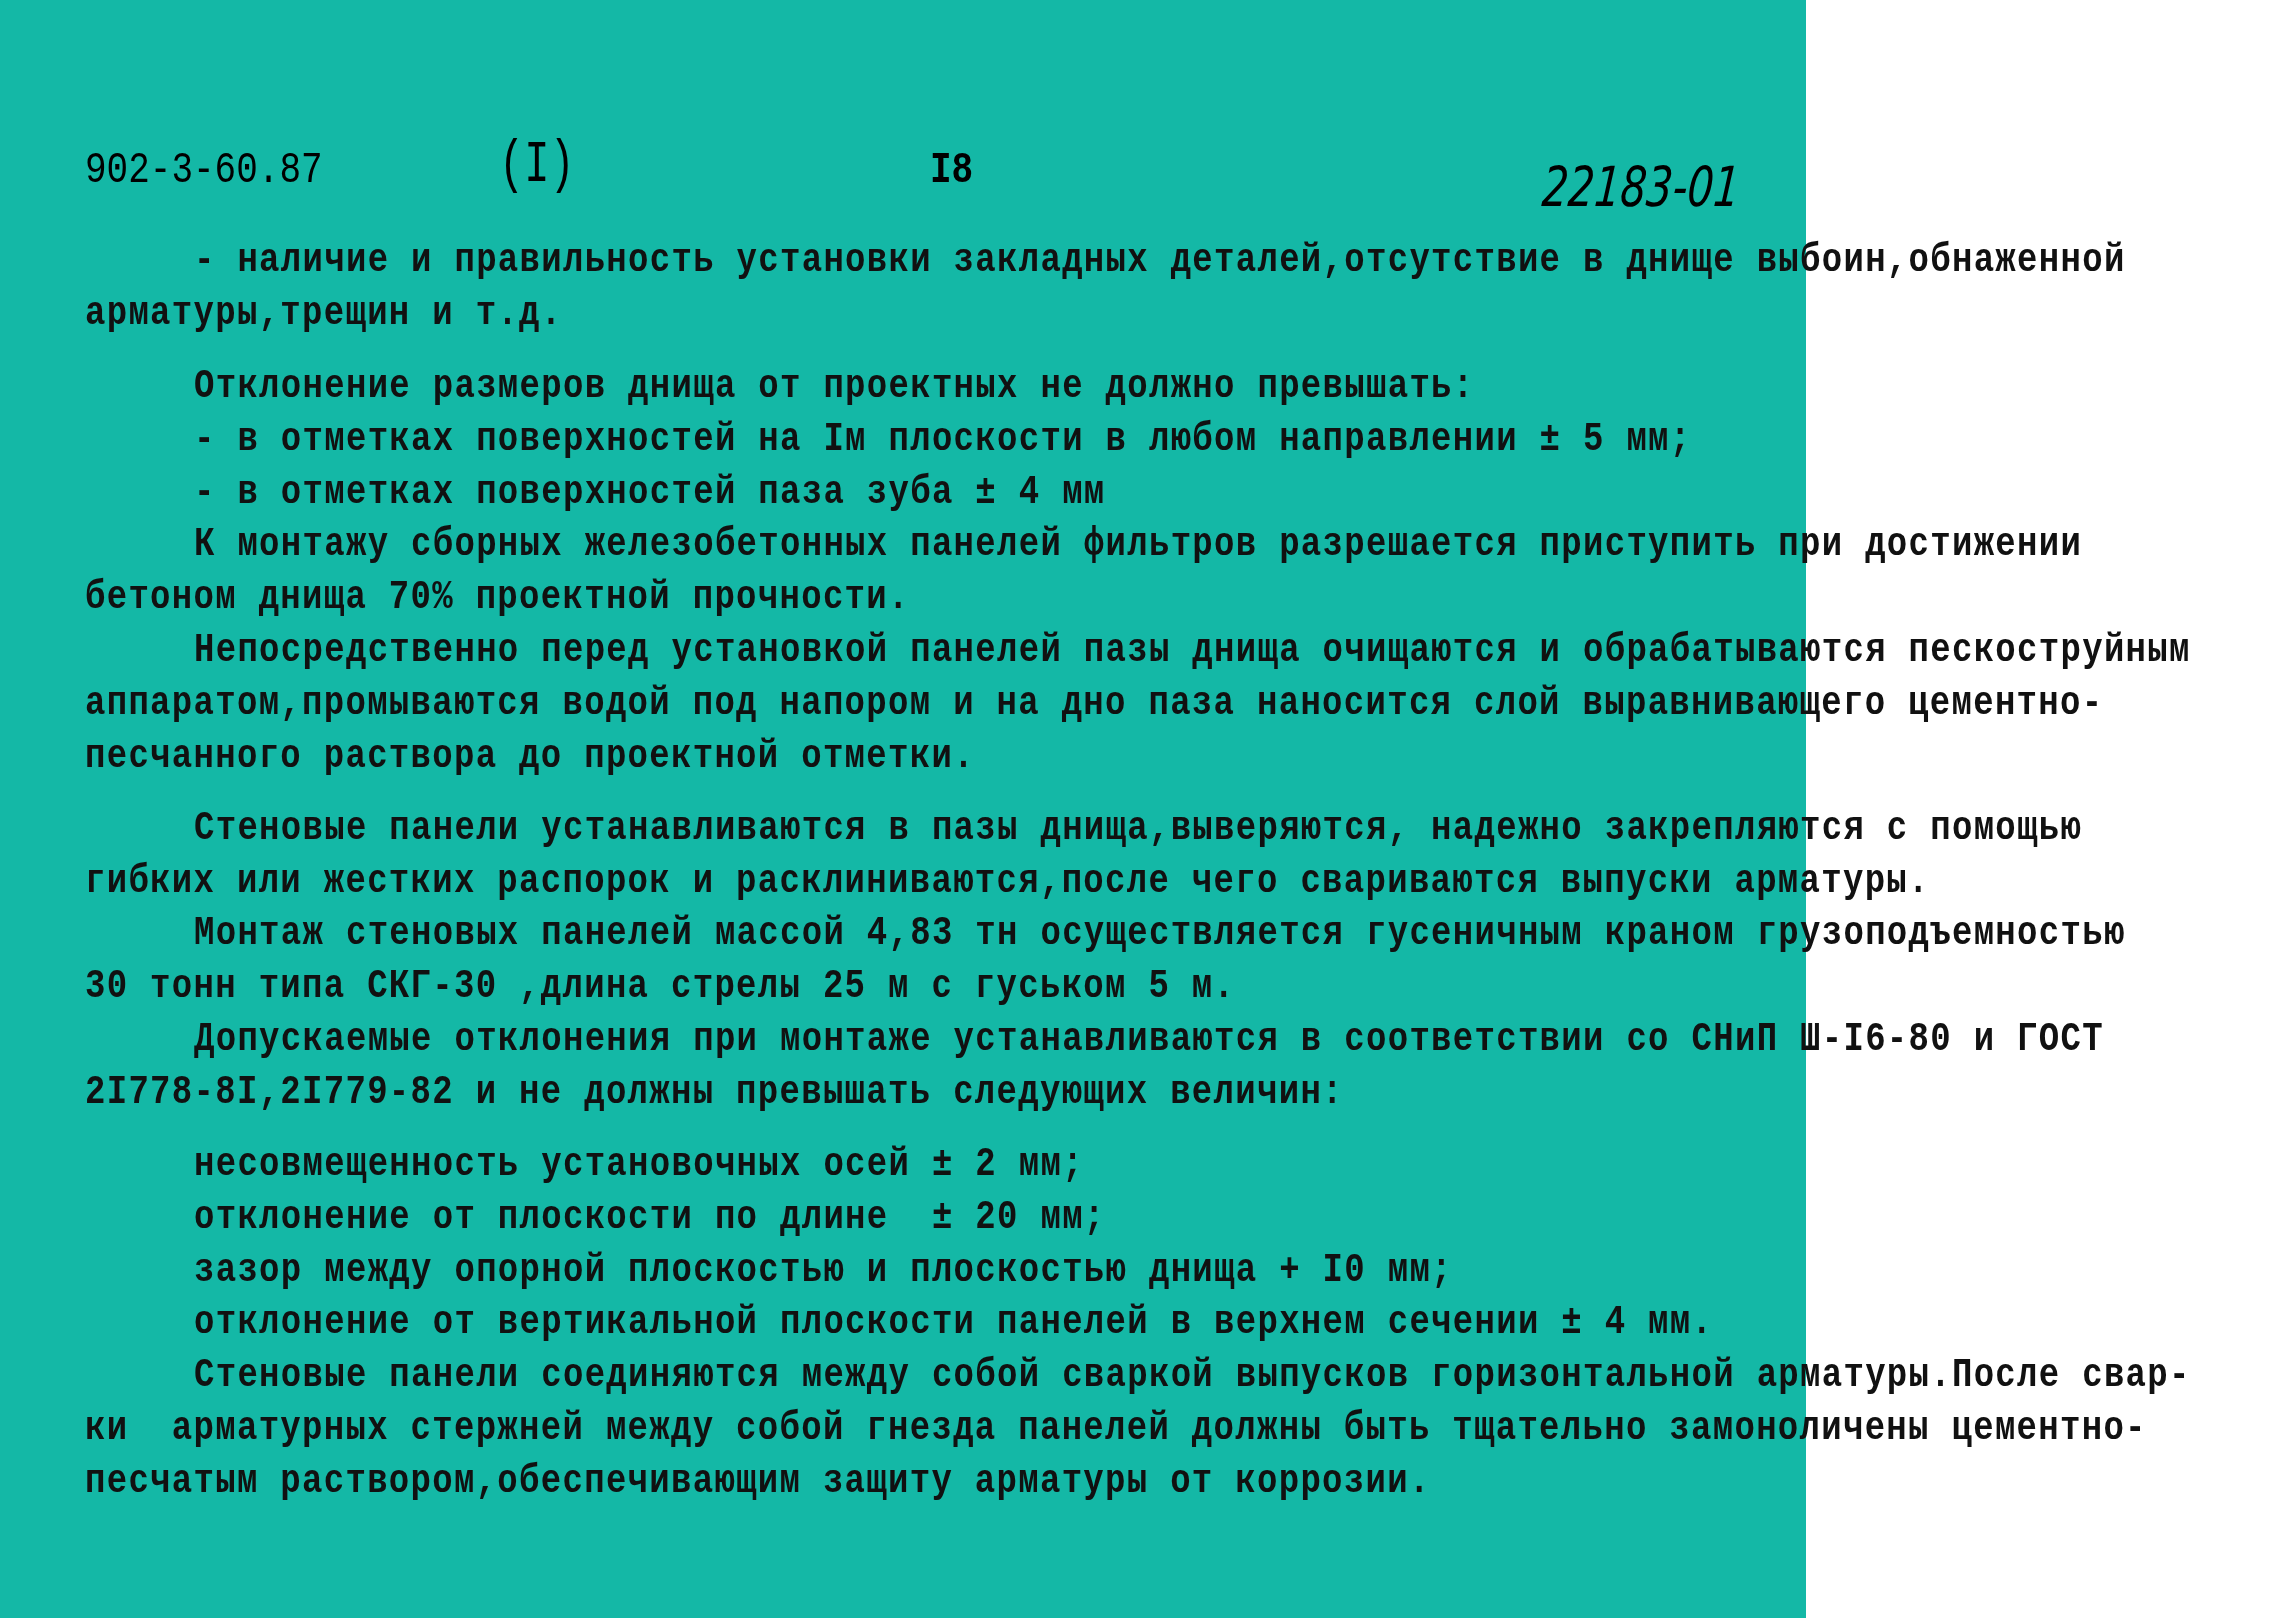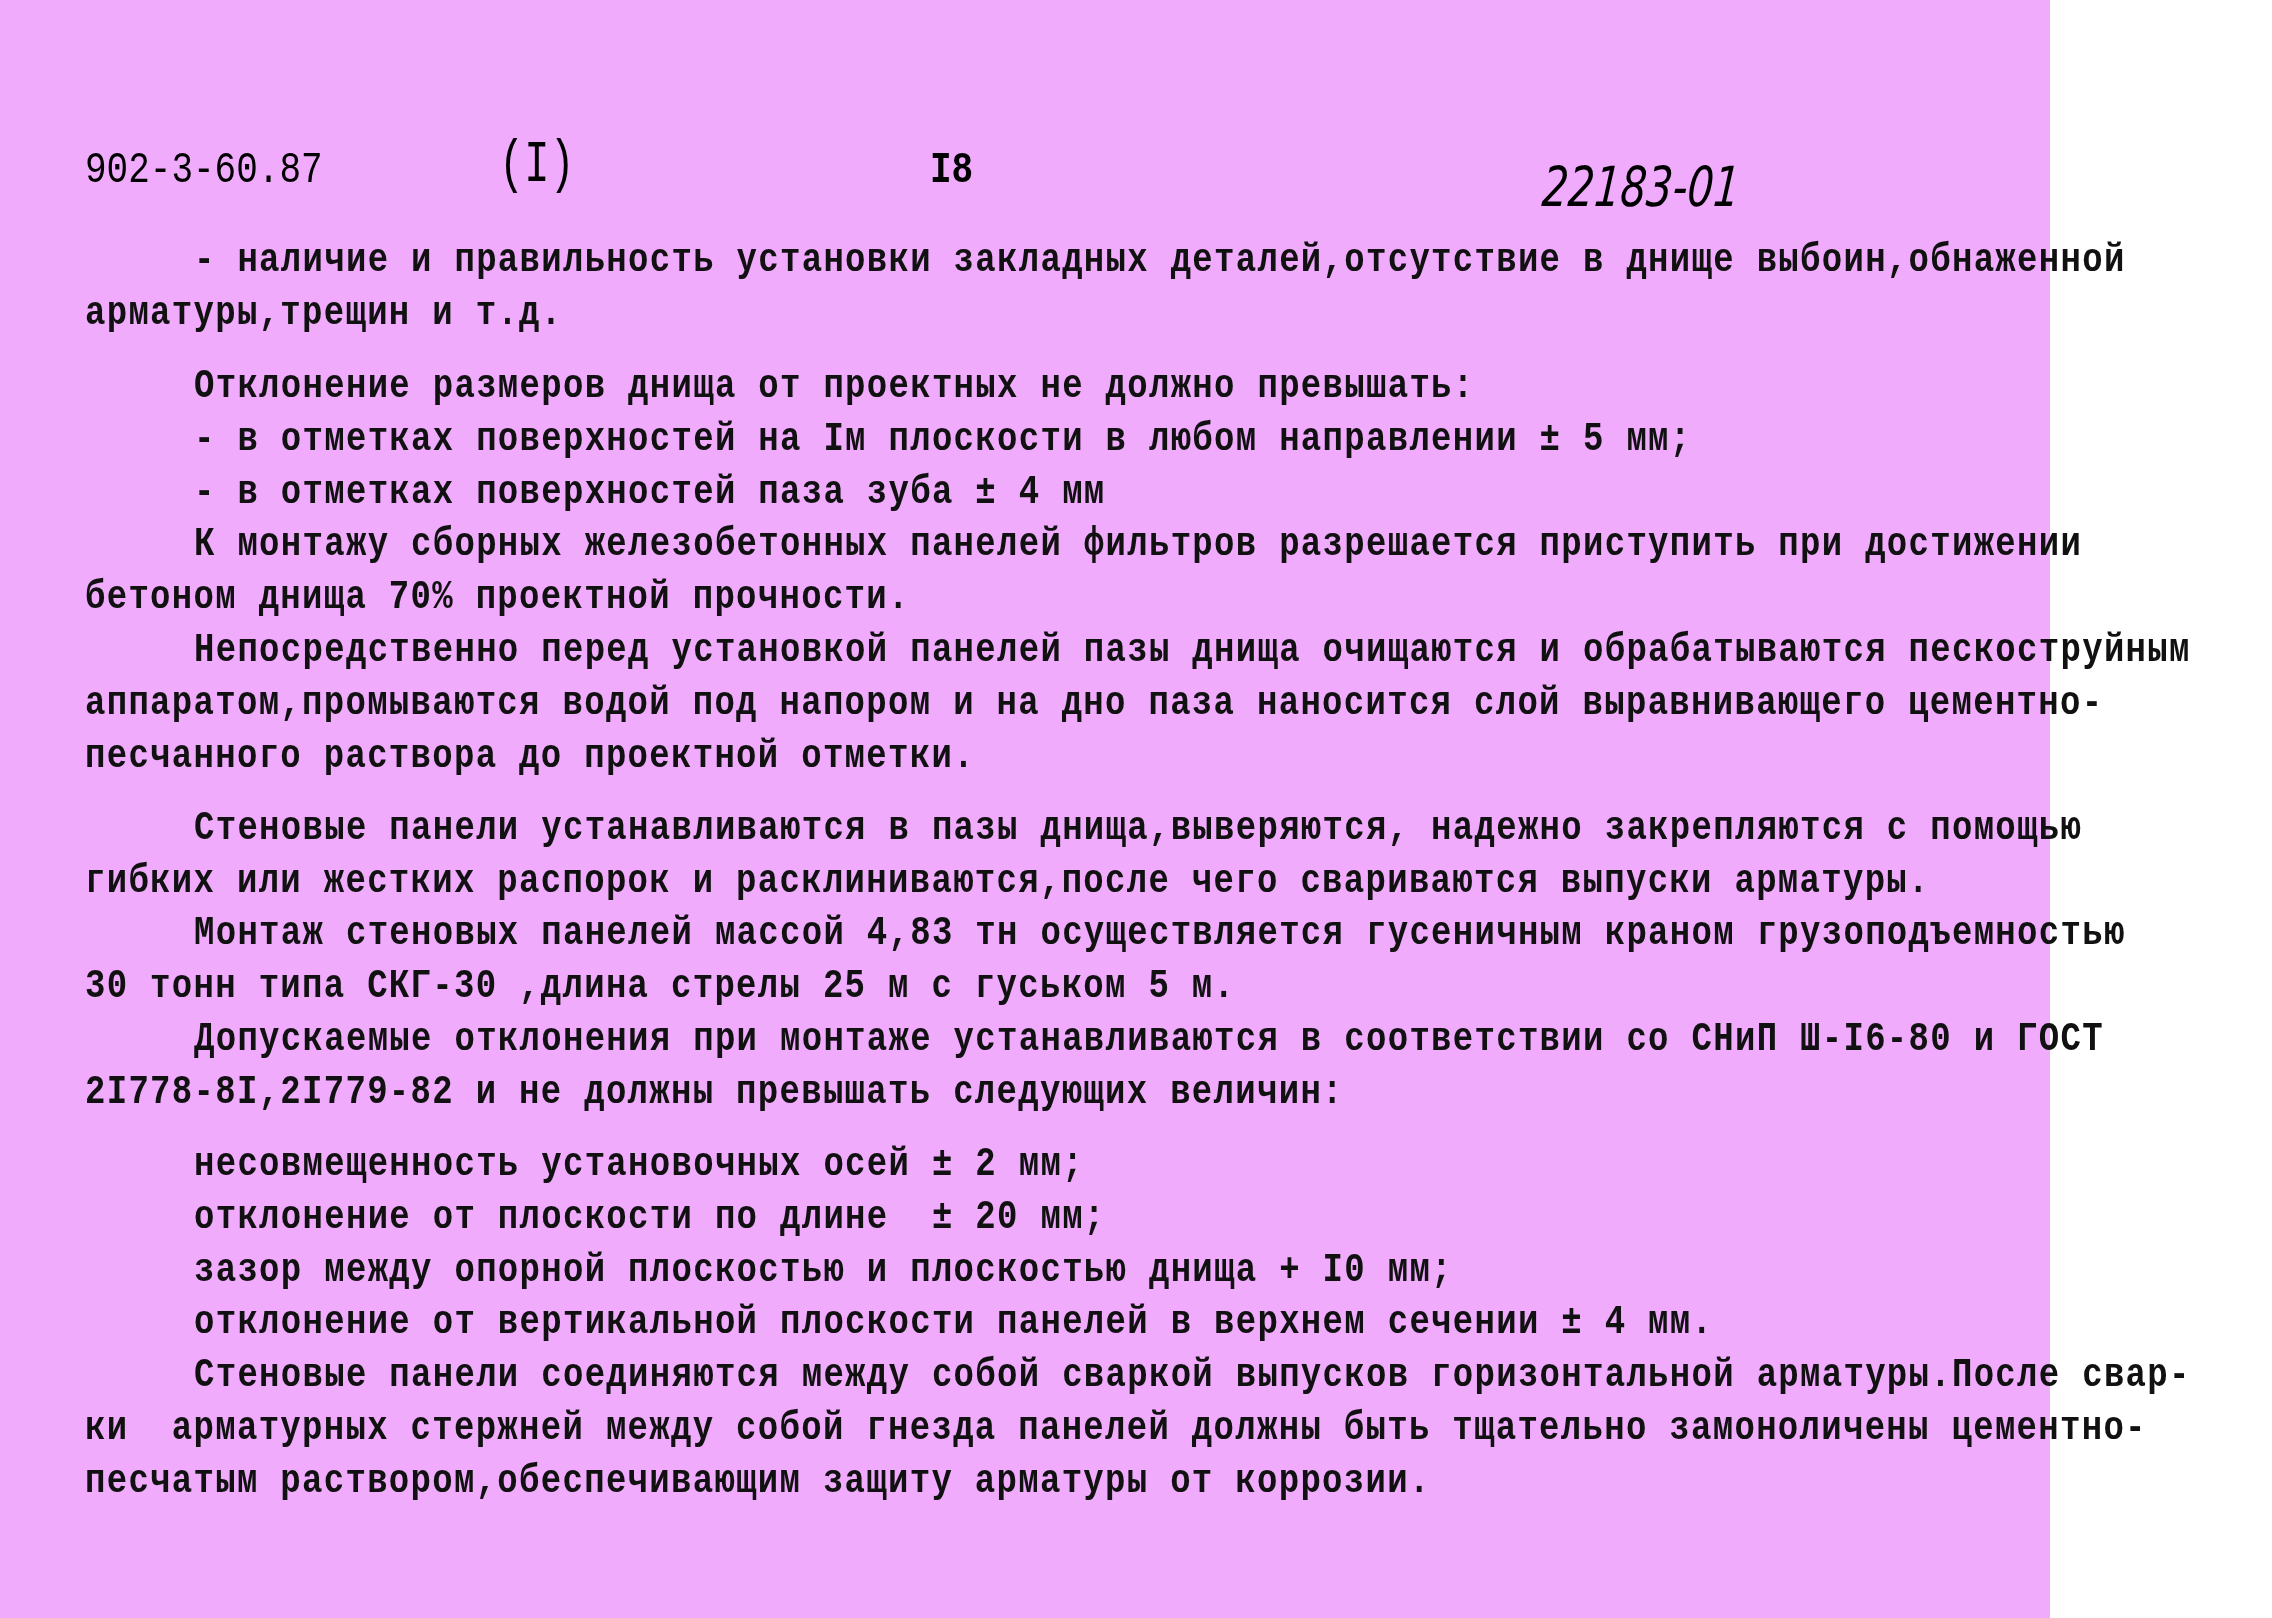--- a/index.html
+++ b/index.html
@@ -1,17 +1,17 @@
 <!DOCTYPE html>
 <html style="font-size:13px"><head>
   <meta charset="utf-8">
   <style>
     html, body { margin: 0; padding: 0; background: #ffffff; }
     body { width: 2273px; height: 1619px; position: relative; overflow: hidden; }
-    .page { position: absolute; left: 0; top: 0; width: 2050px; height: 1619px; background: #f0abfc; color: #000000; }
+    .page { position: absolute; left: 0; top: 0; width: 1806px; height: 1619px; background: #14b8a6; color: #000000; }
     .hdr { position: absolute; font-family: "Liberation Mono", "DejaVu Sans Mono", monospace; font-size: 36px; color: #000; white-space: pre; transform: scaleY(1.25); transform-origin: left top; }
     .hdr.code { left: 85px; top: 144px; }
     .hdr.part { left: 499px; top: 132px; font-size: 42px; transform: scaleY(1.4); }
     .hdr.pgno { left: 930px; top: 144px; font-weight: bold; }
     .hdr.doc { left: 1545px; top: 155px; font-style: italic; font-size: 41px; font-family: "DejaVu Sans", sans-serif; transform: scaleY(1.35) skewX(-6deg); }
     .line { position: absolute; left: 85px; font-family: "Liberation Mono", "DejaVu Sans Mono", monospace; font-size: 34px; font-weight: bold; color: #111; white-space: pre; letter-spacing: 1.3px; transform: scaleY(1.18); transform-origin: left top; }
     .indent { left: 194px; }
   </style>
 </head>
 <body>

